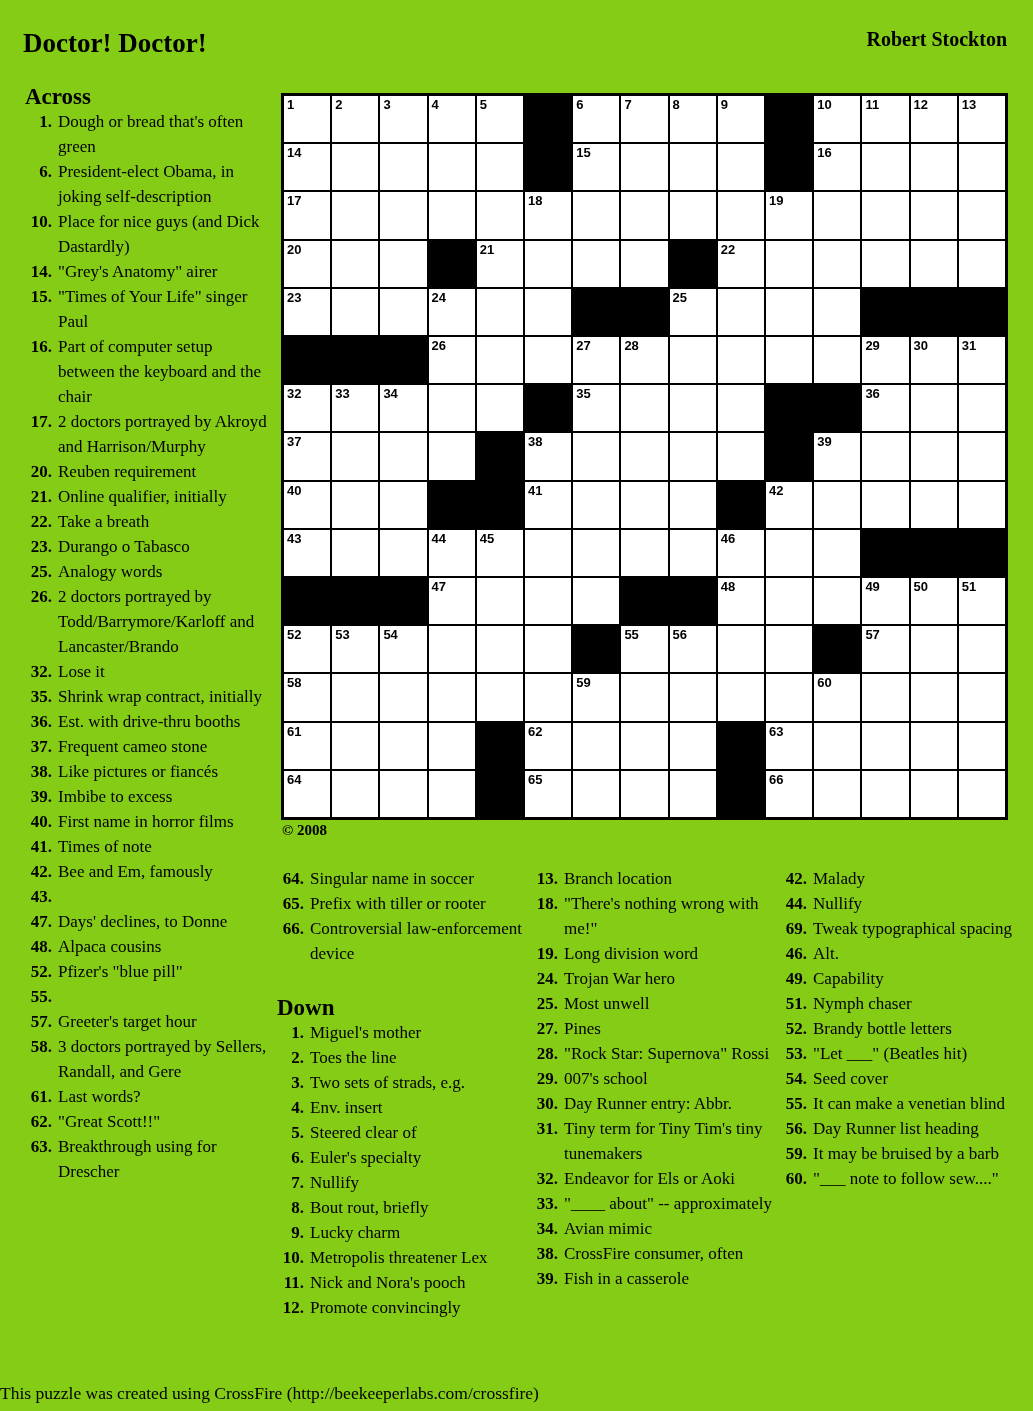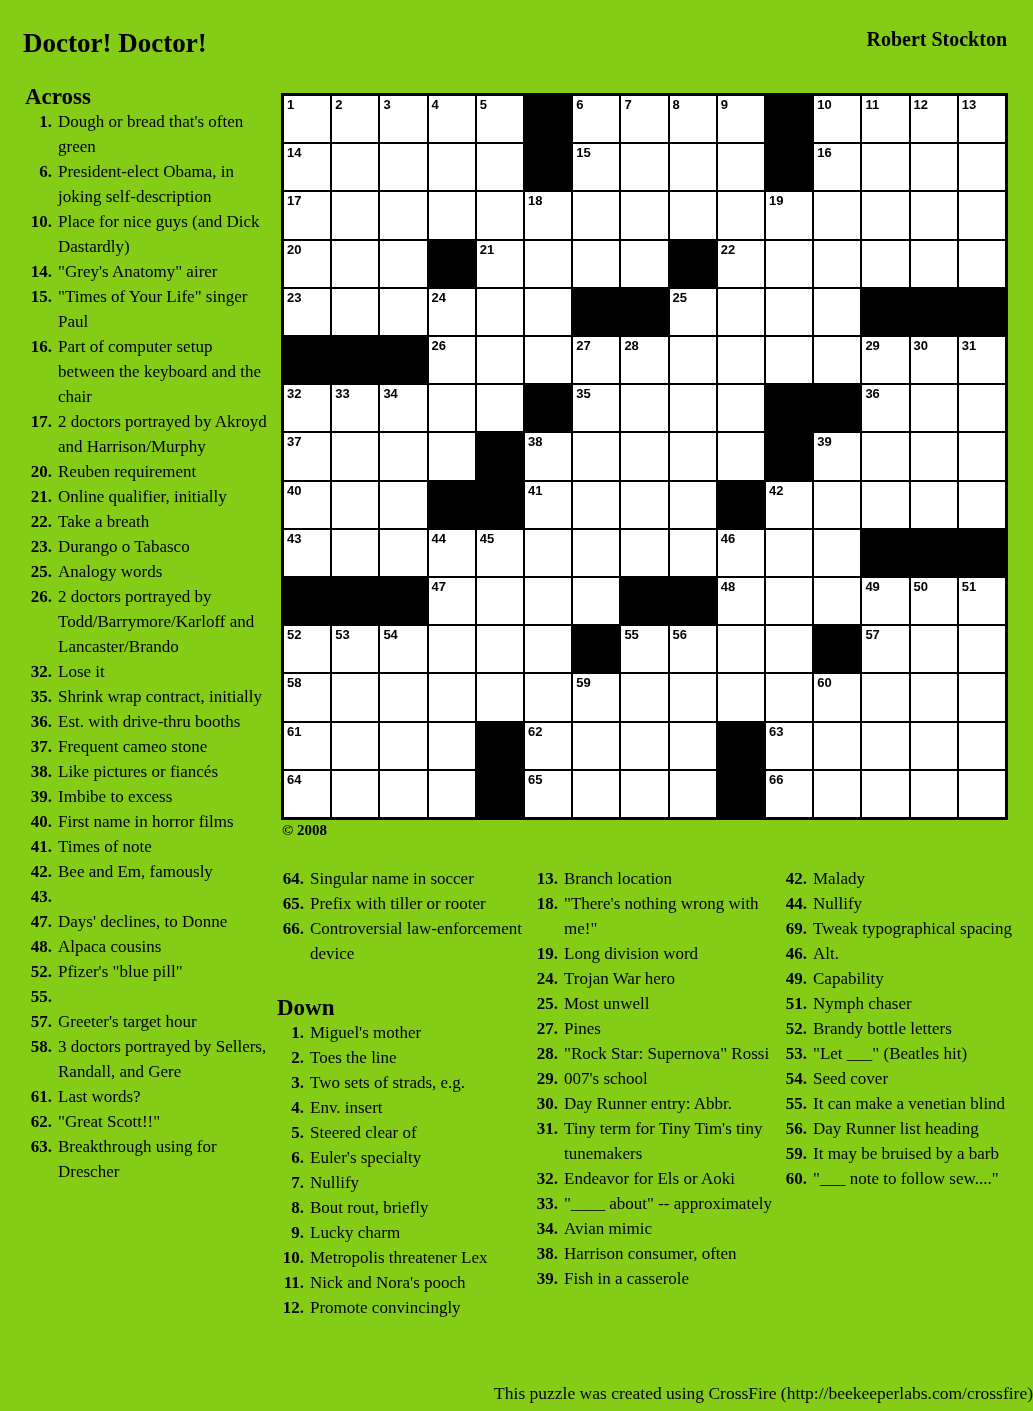--- a/index.html
+++ b/index.html
@@ -61,21 +61,21 @@
     font-weight: bold;
     font-size: 13px;
     line-height: 1;
   }
   .copyright {
     position: absolute; left: 282px; top: 822px;
     font-size: 15px; font-weight: bold;
   }
   .footer {
     position: absolute; left: 0; top: 1383px; width: 100%;
-    text-align: right;
+    text-align: left;
     font-size: 17.5px;
   }
 </style>
 </head>
 <body>
 
 <div class="page">
 
   <div class="title">Doctor! Doctor!</div>
 
@@ -685,21 +685,21 @@
       <div class="clue">
         <span class="num">33.</span>
         <span class="txt">"____ about" -- approximately</span>
       </div>
       <div class="clue">
         <span class="num">34.</span>
         <span class="txt">Avian mimic</span>
       </div>
       <div class="clue">
         <span class="num">38.</span>
-        <span class="txt">Harrison consumer, often</span>
+        <span class="txt">CrossFire consumer, often</span>
       </div>
       <div class="clue">
         <span class="num">39.</span>
         <span class="txt">Fish in a casserole</span>
       </div>
     </div>
 
   <div class="clue-col col-bot3">
       <div class="clue">
         <span class="num">42.</span>

